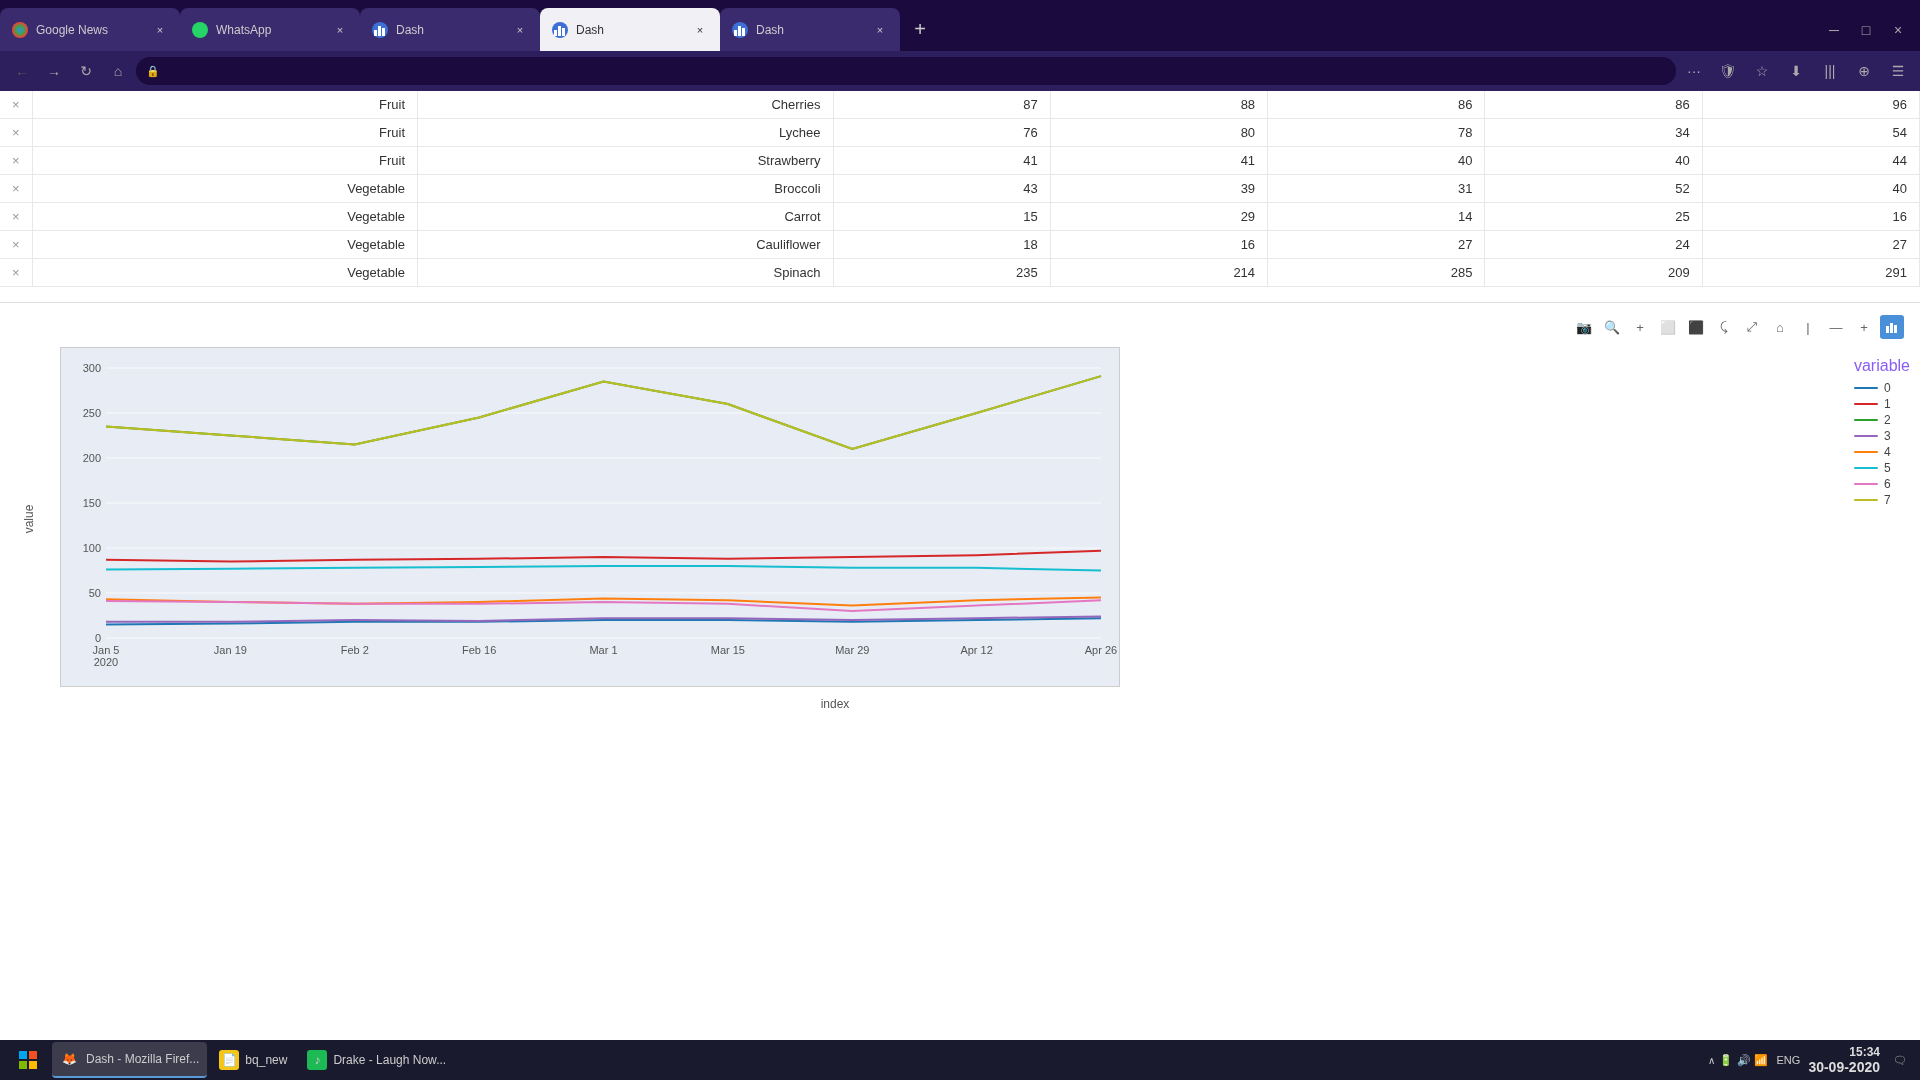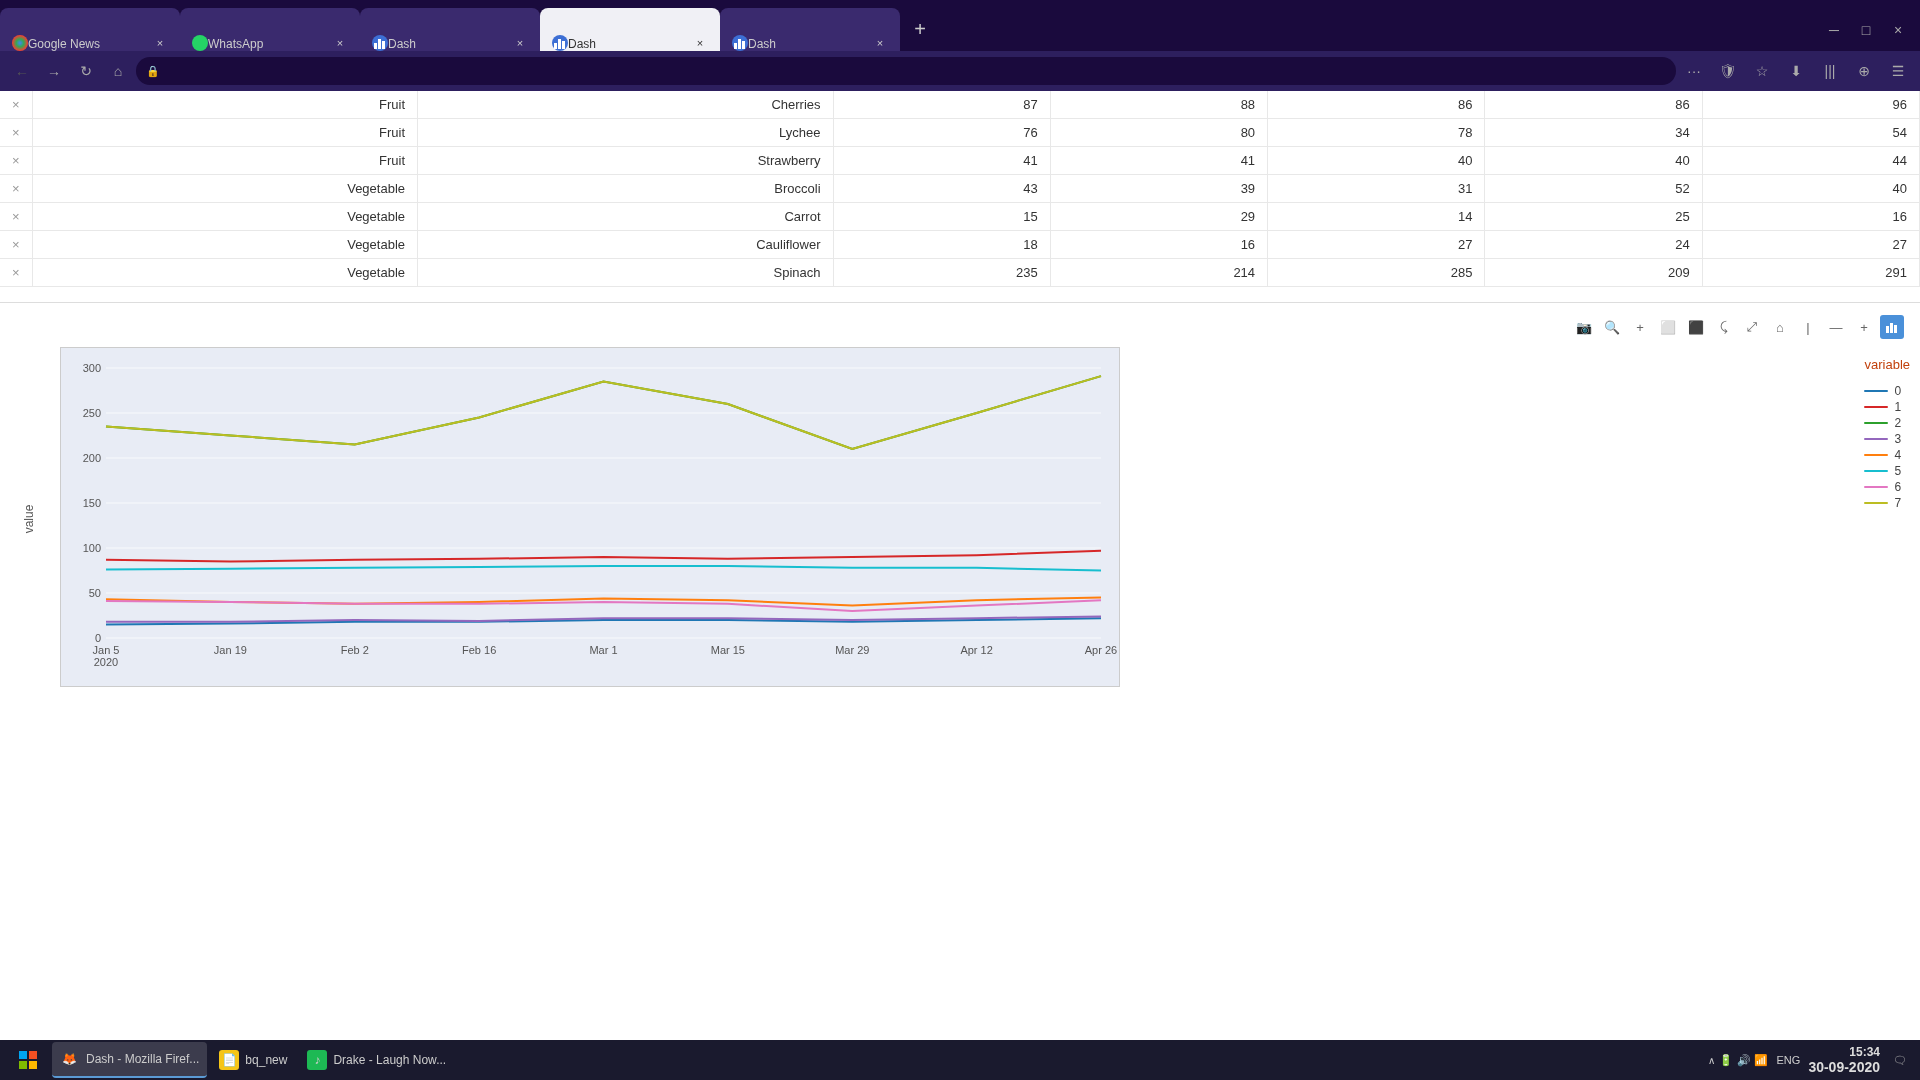--- a/index.html
+++ b/index.html
@@ -1,18 +1,18 @@
 <!DOCTYPE html>
 <html><head>
   <meta charset="utf-8">
   <style>
     * { margin: 0; padding: 0; box-sizing: border-box; }
     body { font-family: Arial, sans-serif; background: #fff; width: 1920px; height: 1080px; overflow: hidden; }
     .tab-bar { display: flex; align-items: flex-end; height: 51px; background: #1a0a3d; padding-top: 8px; }
-    .tab { display: flex; align-items: flex-end; height: 43px; padding: 0 12px; font-size: 13px; color: #ccc; border-radius: 8px 8px 0 0; cursor: pointer; min-width: 180px; max-width: 280px; background: #3a2a6e; }
+    .tab { display: flex; align-items: center; height: 43px; padding: 0 12px; font-size: 13px; color: #ccc; border-radius: 8px 8px 0 0; cursor: pointer; min-width: 180px; max-width: 280px; gap: 8px; background: #3a2a6e; }
     .tab.active { background: #f0f0f5; color: #333; }
     .tab-icon { width: 16px; height: 16px; border-radius: 50%; flex-shrink: 0; }
     .tab-title { flex: 1; overflow: hidden; text-overflow: ellipsis; white-space: nowrap; font-size: 12px; }
     .tab-close { width: 16px; height: 16px; border-radius: 50%; display: flex; align-items: center; justify-content: center; font-size: 11px; cursor: pointer; }
     .tab-new { width: 40px; height: 43px; display: flex; align-items: center; justify-content: center; color: #ccc; font-size: 20px; cursor: pointer; }
 
     .nav-bar { display: flex; align-items: center; height: 40px; background: #2d1f5e; padding: 0 8px; gap: 4px; }
     .nav-btn { width: 28px; height: 28px; border-radius: 50%; display: flex; align-items: center; justify-content: center; color: #aaa; cursor: pointer; font-size: 14px; }
     .nav-btn.disabled { color: #555; cursor: default; }
     .url-bar { flex: 1; height: 28px; background: #1a0a3d; border-radius: 14px; display: flex; align-items: center; padding: 0 10px; gap: 6px; color: #ddd; font-size: 12px; }
@@ -269,21 +269,21 @@
             <polyline points="45,78.5 169.375,87.5 293.75,96.5 418.125,69.5 542.5,33.5 666.875,56 791.25,101 915.625,65 1040,28.100000000000023" fill="none" stroke="#2ca02c" stroke-width="2"></polyline>
             <polyline points="45,273.8 169.375,273.8 293.75,272 418.125,272.9 542.5,270.2 666.875,270.2 791.25,272 915.625,270.2 1040,268.4" fill="none" stroke="#9467bd" stroke-width="2"></polyline>
             <polyline points="45,251.3 169.375,254 293.75,255.8 418.125,254 542.5,250.4 666.875,252.2 791.25,257.6 915.625,252.2 1040,249.5" fill="none" stroke="#ff7f0e" stroke-width="2"></polyline>
             <polyline points="45,221.6 169.375,220.7 293.75,219.8 418.125,218.9 542.5,218 666.875,218 791.25,219.8 915.625,219.8 1040,222.5" fill="none" stroke="#17becf" stroke-width="2"></polyline>
             <polyline points="45,253.1 169.375,254 293.75,255.8 418.125,255.8 542.5,254 666.875,255.8 791.25,263 915.625,257.6 1040,252.2" fill="none" stroke="#e377c2" stroke-width="2"></polyline>
             <polyline points="45,78.5 169.375,87.5 293.75,96.5 418.125,69.5 542.5,33.5 666.875,56 791.25,101 915.625,65 1040,28.100000000000023" fill="none" stroke="#bcbd22" stroke-width="2"></polyline>
           </svg>
 
         
         <div style="position:absolute; right:-150px; top: 10px; font-size:12px;">
-          <div style="font-size:13px; color:#c2410c; margin-bottom:12px;">variable</div>
+          <div style="font-size:16px; color:#8b5cf6; margin-bottom:6px;">variable</div>
           <div id="legend-items">
               <div class="legend-item">
                 <div class="legend-line" style="background:#1f77b4; height:2px; width:24px;"></div>
                 <span>0</span>
               </div>
               <div class="legend-item">
                 <div class="legend-line" style="background:#d62728; height:2px; width:24px;"></div>
                 <span>1</span>
               </div>
               <div class="legend-item">
@@ -307,20 +307,21 @@
                 <span>6</span>
               </div>
               <div class="legend-item">
                 <div class="legend-line" style="background:#bcbd22; height:2px; width:24px;"></div>
                 <span>7</span>
               </div>
             </div>
         </div>
       </div>
 
+      <div style="text-align: center; font-size: 12px; color: #555; margin-top: 6px; margin-right: 150px;">index</div>
     </div>
   </div>
 </div>
 
 <div class="taskbar">
   <div class="taskbar-start">
     <svg width="20" height="20" viewBox="0 0 20 20">
         <rect x="1" y="1" width="8" height="8" fill="#00a4ef"></rect>
         <rect x="11" y="1" width="8" height="8" fill="#f25022"></rect>
         <rect x="1" y="11" width="8" height="8" fill="#7fba00"></rect>

